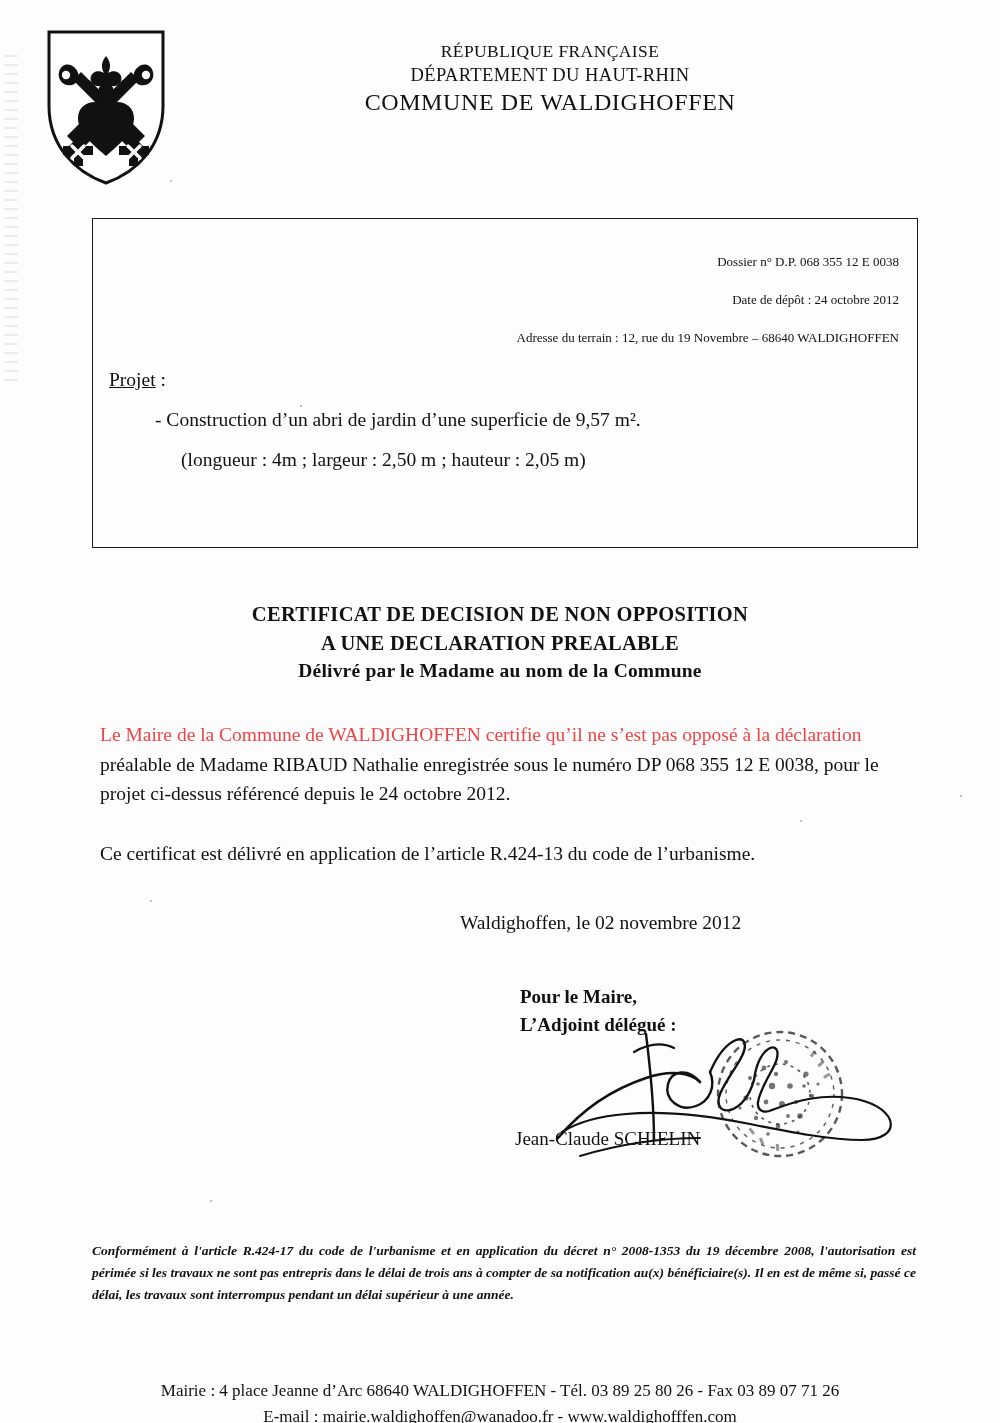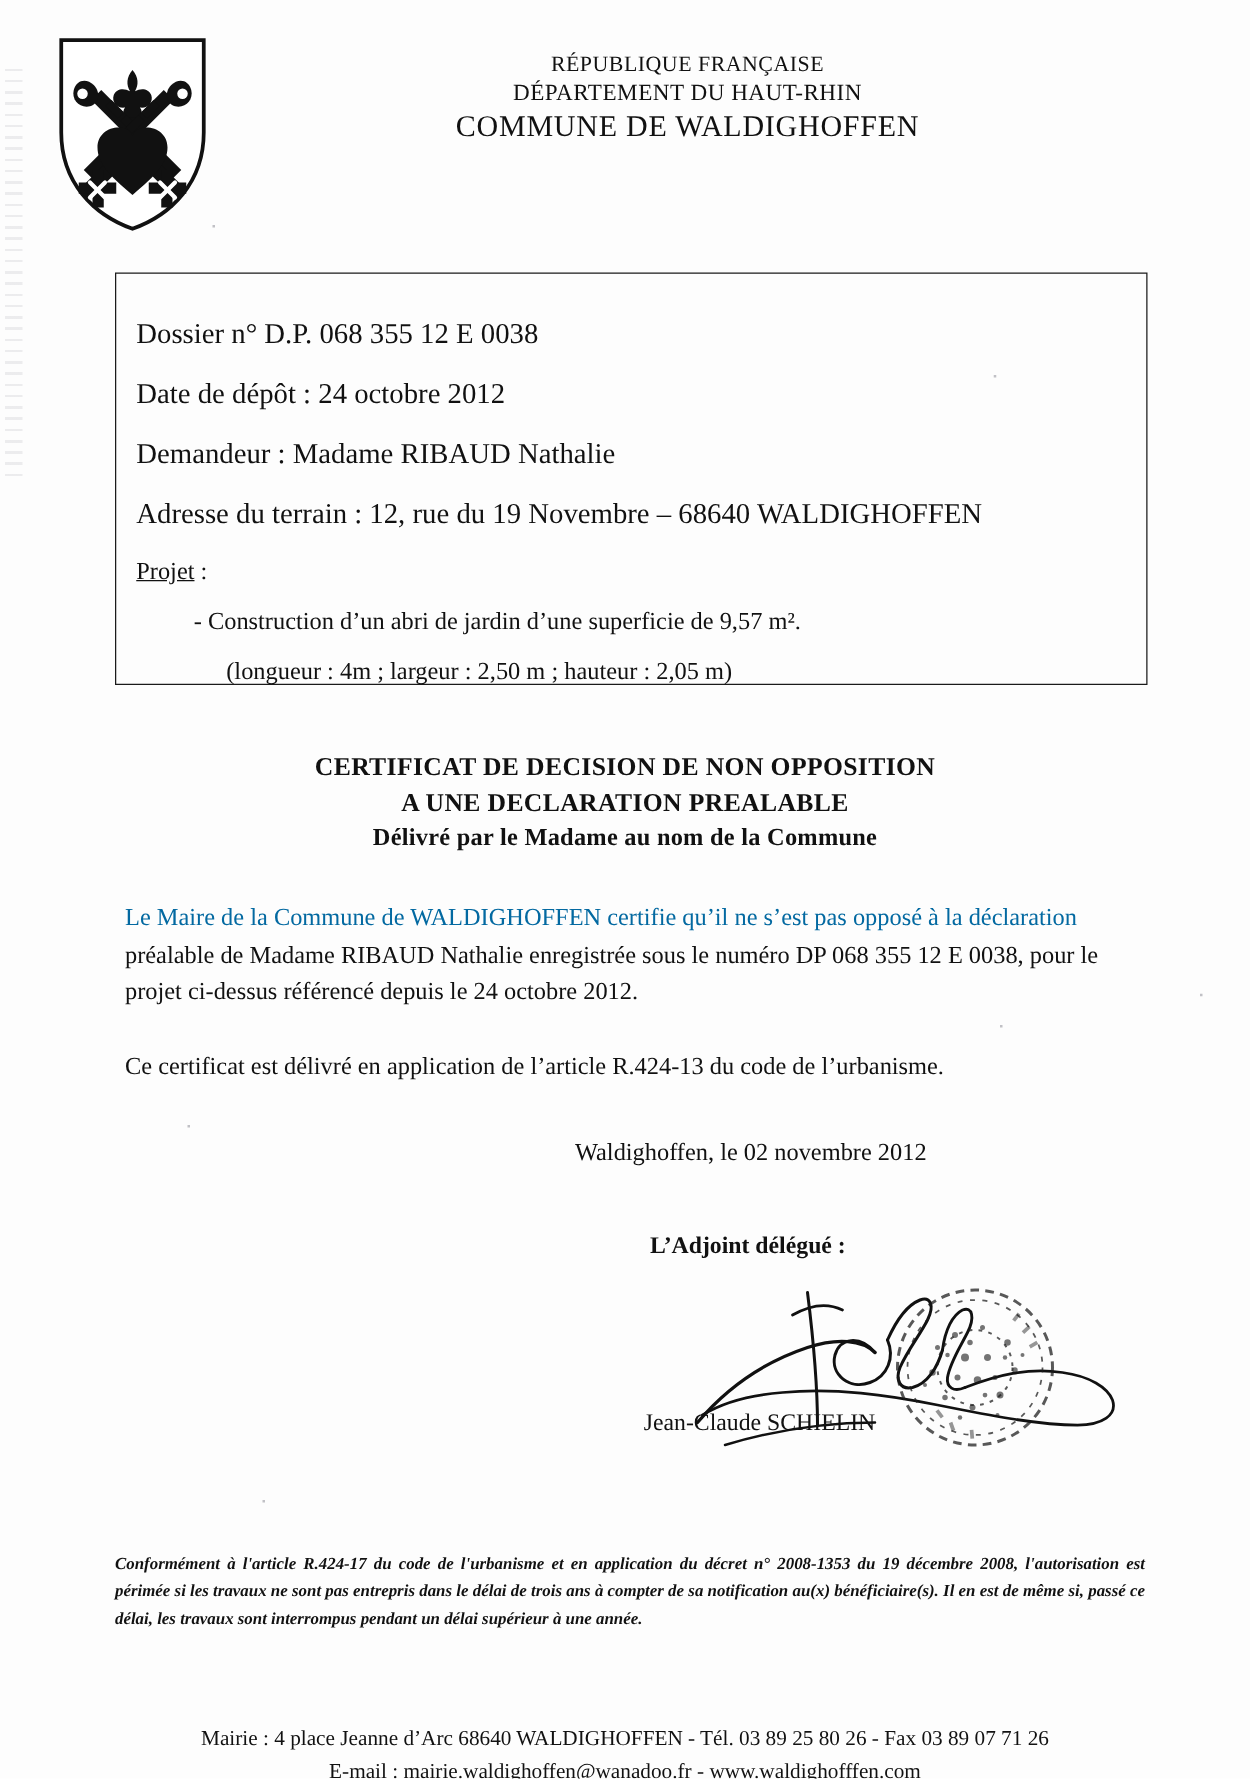--- a/index.html
+++ b/index.html
@@ -81,24 +81,25 @@
     border: 1.6px solid #1a1a1a;
     box-sizing: border-box;
   }
   .dossier-inner {
     position: absolute;
     left: 16px;
     top: 36px;
     width: 790px;
   }
   .dossier-line {
-    font-size: 23px;
+    font-size: 13px;
     line-height: 1.0;
     margin-bottom: 25px;
     white-space: nowrap;
+    text-align: right;
   }
   .projet-label {
     font-size: 19.5px;
     margin-bottom: 18px;
   }
   .projet-label .u { text-decoration: underline; text-align: center; }
   .projet-item {
     font-size: 19.5px;
     margin-left: 46px;
     margin-bottom: 18px;
@@ -131,21 +132,21 @@
     top: 720px;
     width: 812px;
   }
   .para {
     font-size: 19.5px;
     line-height: 1.52;
     text-align: left;
     margin: 0;
   }
   .para-faded .faded {
-    color: #0369a1;
+    color: #ef4444;
   }
   .para-2 {
     margin-top: 30px;
   }
   .date-line {
     position: absolute;
     left: 460px;
     top: 912px;
     font-size: 19.5px;
     white-space: nowrap;
@@ -273,21 +274,20 @@
       <div class="ht-line1">RÉPUBLIQUE FRANÇAISE</div>
       <div class="ht-line2">DÉPARTEMENT DU HAUT-RHIN</div>
       <div class="ht-line3">COMMUNE DE WALDIGHOFFEN</div>
     </div>
   </div>
 
   <div class="dossier-box">
     <div class="dossier-inner">
       <div class="dossier-line">Dossier n° D.P. 068 355 12 E 0038</div>
       <div class="dossier-line">Date de dépôt : 24 octobre 2012</div>
-      <div class="dossier-line">Demandeur : Madame RIBAUD Nathalie</div>
       <div class="dossier-line">Adresse du terrain : 12, rue du 19 Novembre – 68640 WALDIGHOFFEN</div>
       <div class="projet-label"><span class="u">Projet</span><span> :</span></div>
       <div class="projet-item">- Construction d’un abri de jardin d’une superficie de 9,57 m².</div>
       <div class="projet-dims">(longueur : 4m ; largeur : 2,50 m ; hauteur : 2,05 m)</div>
     </div>
   </div>
 
   <div class="cert-title">
     <div class="l1">CERTIFICAT DE DECISION DE NON OPPOSITION</div>
     <div class="l2">A UNE DECLARATION PREALABLE</div>
@@ -295,20 +295,21 @@
   </div>
 
   <div class="body-block">
     <p class="para para-faded"><span class="faded">Le Maire de la Commune de WALDIGHOFFEN certifie qu’il ne s’est pas opposé à la déclaration</span> <span>préalable de Madame RIBAUD Nathalie enregistrée sous le numéro DP 068 355 12 E 0038, pour le projet ci-dessus référencé depuis le 24 octobre 2012.</span></p>
     <p class="para para-2">Ce certificat est délivré en application de l’article R.424-13 du code de l’urbanisme.</p>
   </div>
 
   <div class="date-line">Waldighoffen, le 02 novembre 2012</div>
 
   <div class="sig-block">
+    <p class="sig-for">Pour le Maire,</p>
     <p class="sig-role">L’Adjoint délégué :</p>
 
     <svg class="sig-svg" viewBox="0 0 360 160" aria-hidden="true">
 
       <g fill="none" stroke="#111111" stroke-linecap="round" stroke-linejoin="round">
         <path d="M8 122 C30 96 60 74 96 62 C120 54 140 56 150 66" stroke-width="2.6"></path>
         <path d="M96 18 C100 50 104 86 104 124" stroke-width="2.4"></path>
         <path d="M84 36 C98 28 112 26 124 32" stroke-width="2.2"></path>
         <path d="M150 66 C138 52 122 54 118 68 C114 84 130 96 146 90
                  C160 85 166 70 160 56" stroke-width="2.4"></path>

